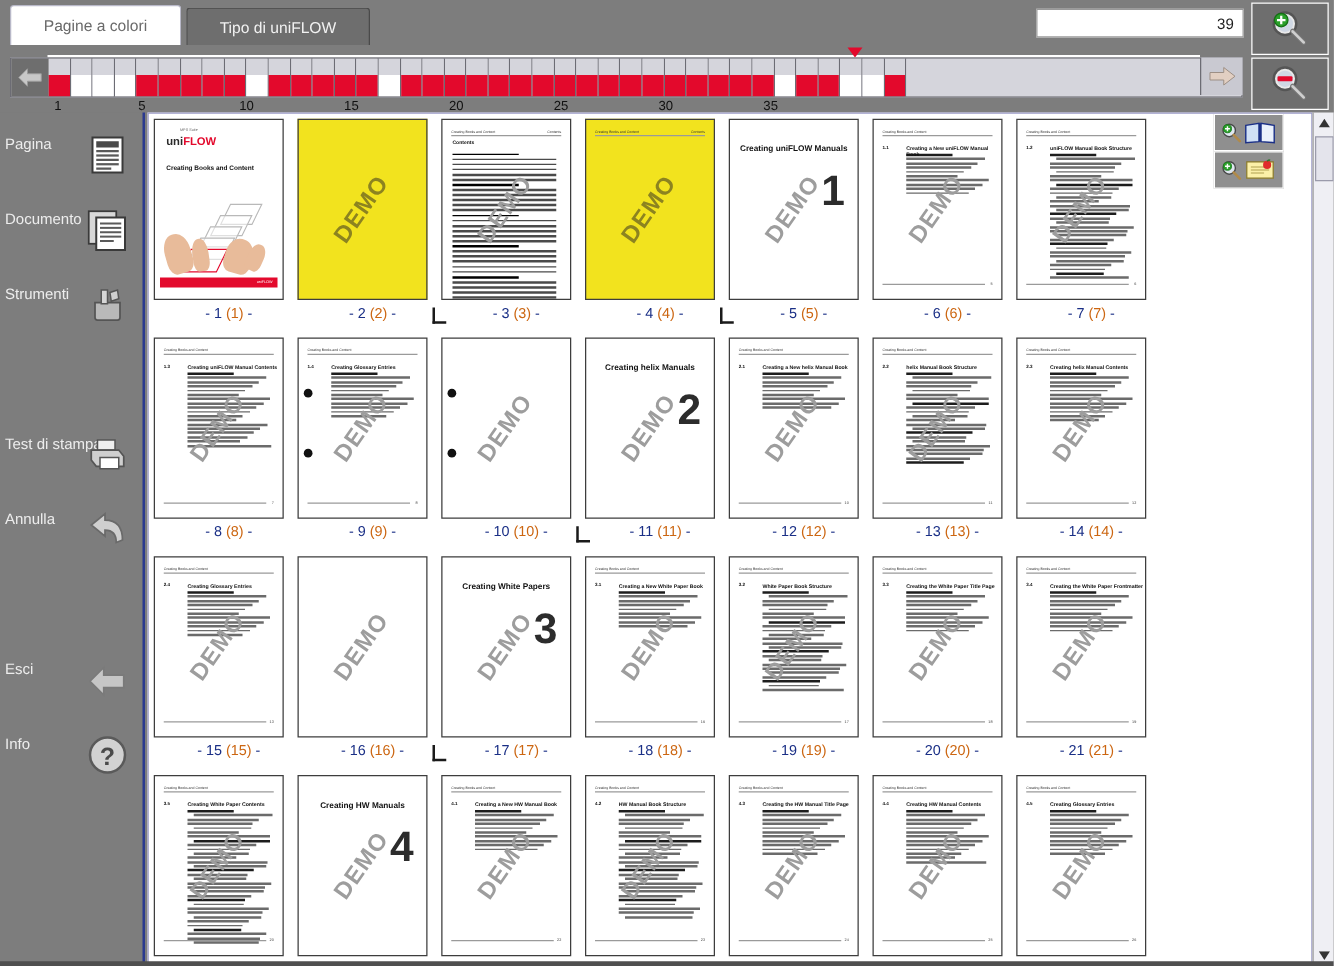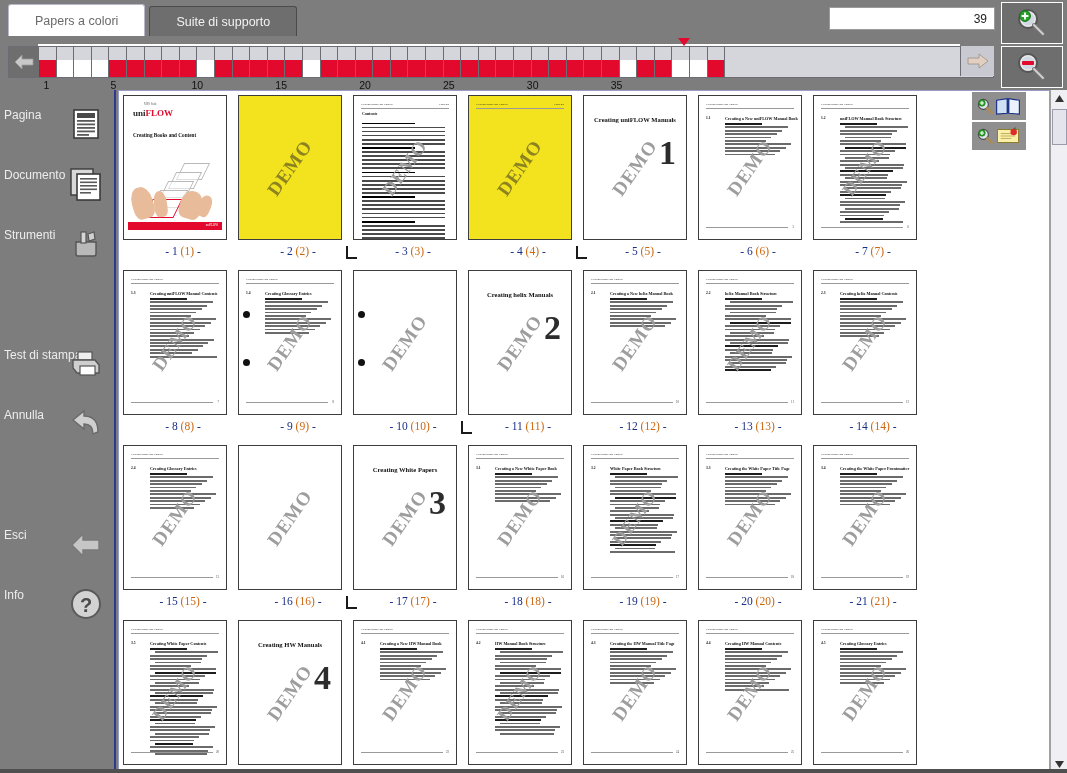--- a/index.html
+++ b/index.html
@@ -65,21 +65,21 @@
   #sidebar { position:absolute; left:0; top:90px; width:116px; height:683px; background:#7d7d7d;
              border-right:2px solid #2b3a8f; }
   .side-item { position:absolute; left:0; width:116px; height:60px; cursor:pointer; }
   .side-label { position:absolute; left:4px; top:8px; font-size:12px; color:#ededed; white-space:nowrap; }
   .side-icon { position:absolute; right:10px; top:6px; width:38px; height:38px; }
   
   #preview { position:absolute; left:118px; top:90px; width:932px; height:683px;
              background:#ffffff; border:1px solid #9b9bc8; overflow:hidden; }
   #grid { position:absolute; left:0; top:0; width:920px; }
   .prow { position:relative; height:175px; }
-  .pcell { position:absolute; top:4px; width:120px;font-family:Liberation Serif, serif; }
+  .pcell { position:absolute; top:4px; width:120px; }
   .thumb { position:relative; width:104px; height:145px; background:#fff;
            border:1px solid #3d3d3d; overflow:hidden; }
   .thumb.yellow { background:#f2e31e; }
   .plabel { margin-top:5px; text-align:center; font-size:11.5px; color:#1a2f86; white-space:nowrap; }
   .plabel .paren { color:#cc6611; }
   .demo { position:absolute; left:50%; top:50%; font-size:19px; font-weight:bold; color:#9d9d9d;
           letter-spacing:1px;
           transform:translate(-50%,-50%) rotate(-55deg); white-space:nowrap; }
   .thumb.yellow .demo { color:#8c8320; }
   .chapnum { position:absolute; right:10px; top:38px; font-size:34px; font-weight:bold; color:#2c2c2c; }
@@ -128,22 +128,22 @@
   #sthumb { position:absolute; left:1px; top:19px; width:15px; height:36px;
             background:#e4e4ec; border:1px solid #9b9bab; cursor:pointer; }
   #bottomline { position:absolute; left:0; bottom:0; width:1067px; height:4px; background:#4f4f4f; }
 </style>
 </head>
 <body>
 
 <div id="topbar">
 
   <div id="tabstrip">
-    <div class="tab active">Papers a colori</div>
-    <div class="tab">Suite di supporto</div>
+    <div class="tab active">Pagine a colori</div>
+    <div class="tab">Tipo di uniFLOW</div>
   </div>
 
   <div id="pagecount-box">
     <span>39</span>
   </div>
 
   <div id="ruler-wrap">
     <div id="rulerline"></div>
     <div id="marker" style="left: 669.615px;"></div>
     <div id="ruler-frame">

